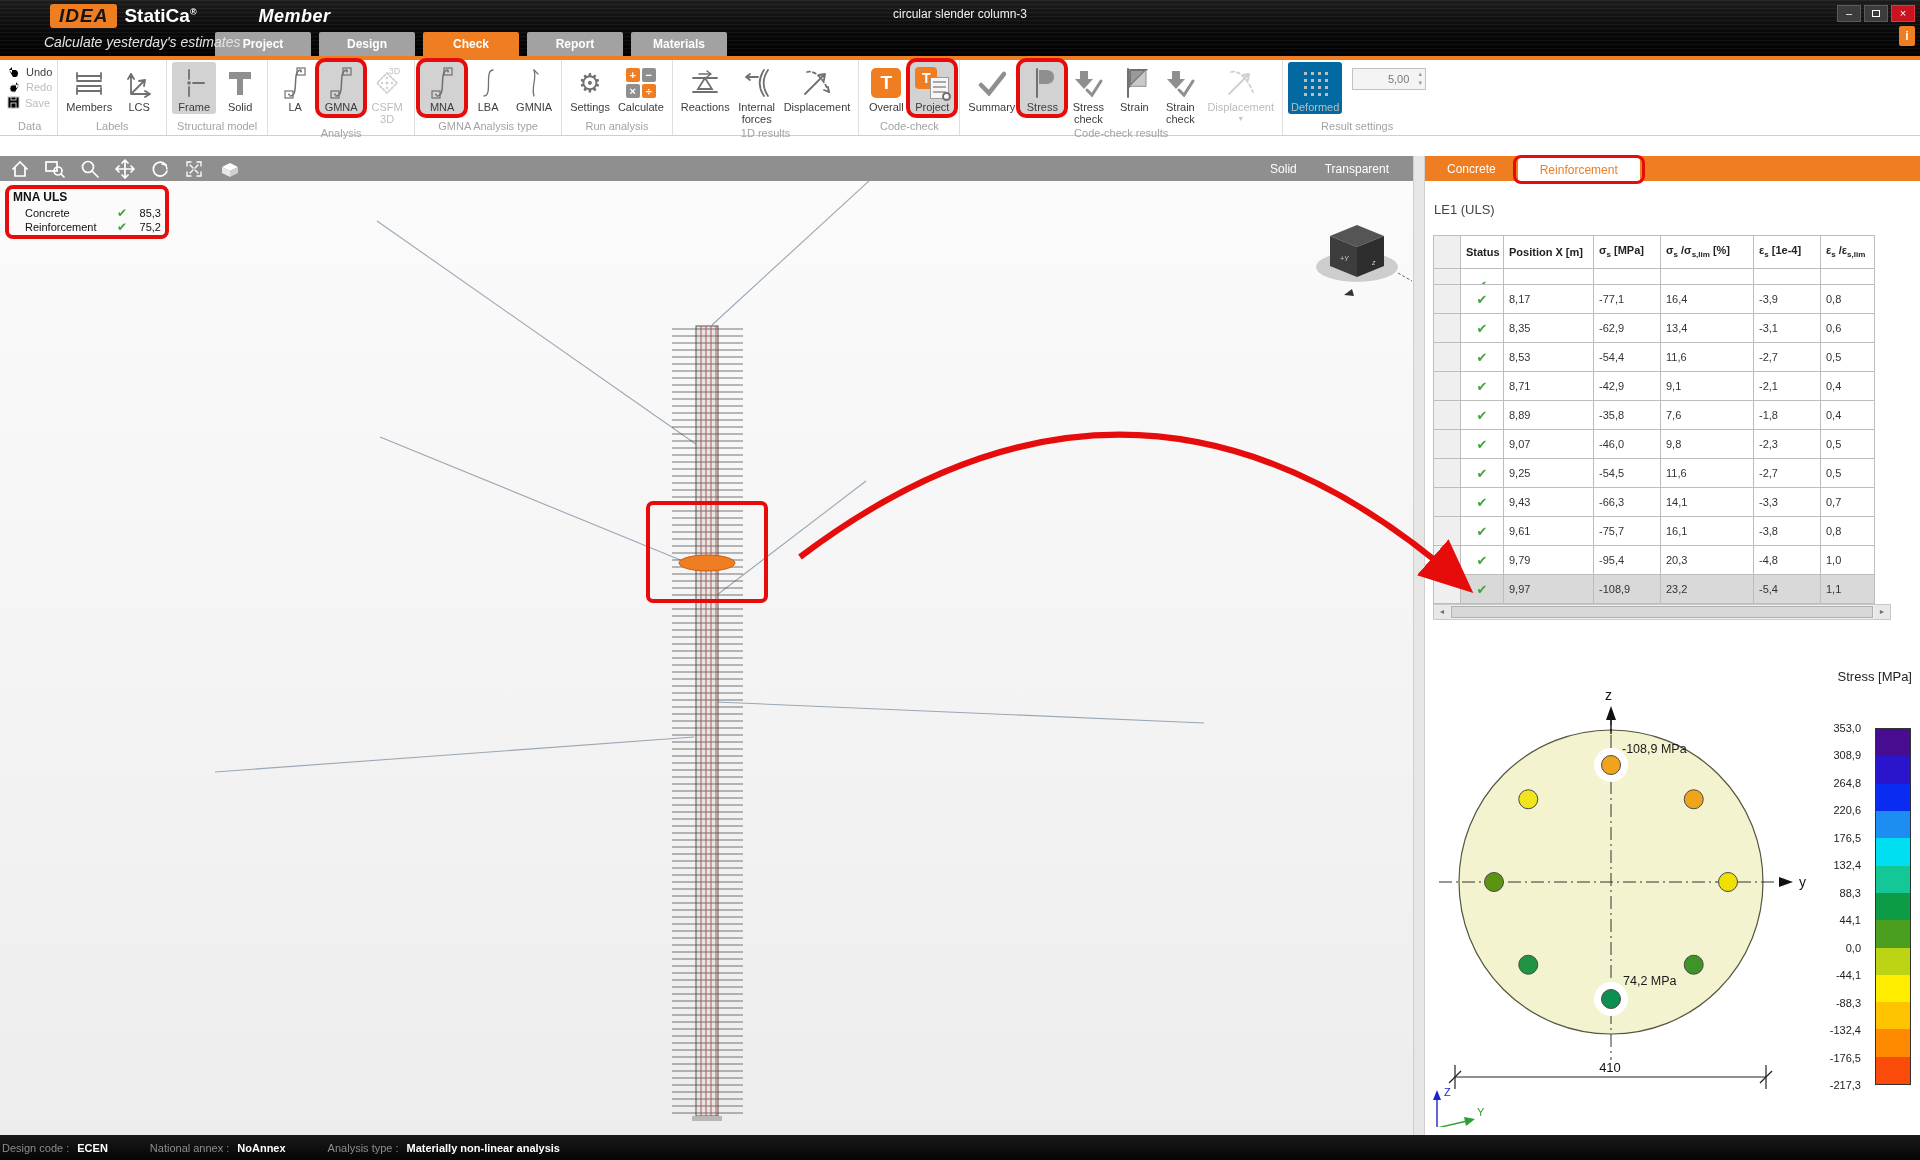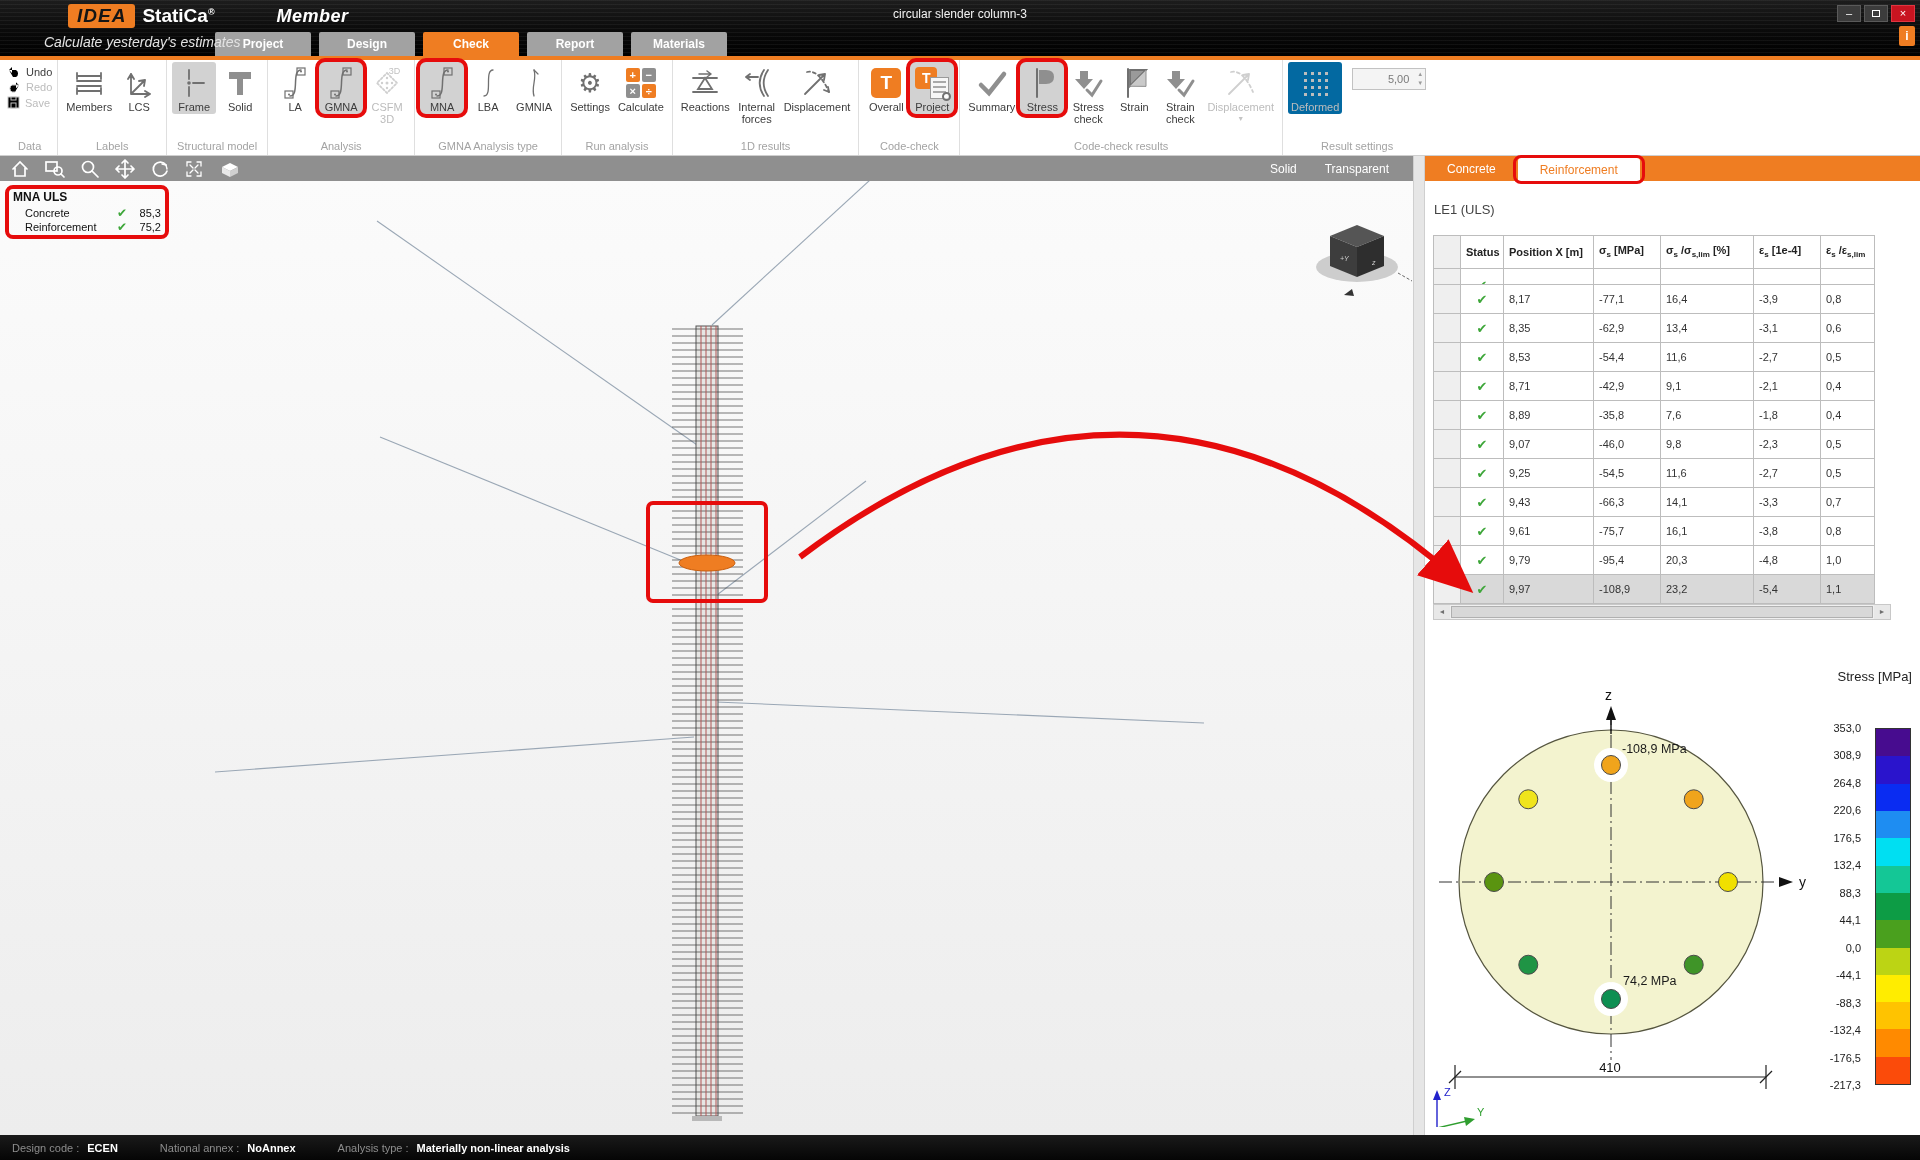--- a/index.html
+++ b/index.html
@@ -6,40 +6,40 @@
 html,body { width:1920px; height:1160px; overflow:hidden; font-family:"Liberation Sans",sans-serif; background:#fff; }
 #app { position:relative; width:1920px; height:1160px; }
 
 
 .header { position:absolute; top:0; left:0; right:0; height:56px;
   background:linear-gradient(180deg,#1d1d1d 0%,#0a0a0a 55%,#000 100%);
   background-image:repeating-linear-gradient(180deg, rgba(255,255,255,.05) 0 1px, transparent 1px 4px),
     linear-gradient(180deg,#1d1d1d 0%,#0a0a0a 55%,#000 100%); color:#fff; }
 .titlebar { position:relative; height:32px; display:flex; align-items:center; }
 .tb-center { position:absolute; left:0; right:0; top:7px; text-align:center; font-size:12px; color:#f2f2f2; }
-.logo-box { margin-left:68px; background:#ef7d22; color:#151515; font-weight:bold; font-style:italic;
+.logo-box { margin-left:50px; background:#ef7d22; color:#151515; font-weight:bold; font-style:italic;
   font-size:19px; line-height:22px; padding:1px 9px; border-radius:3px; letter-spacing:1px; }
 .brand { margin-left:7px; font-size:19px; font-weight:bold; }
 .brand sup { font-size:9px; }
 .module { margin-left:62px; font-size:18px; font-style:italic; font-weight:bold; letter-spacing:.5px; }
 .winbtns { position:absolute; right:5px; top:5px; display:flex; gap:3px; z-index:30; }
 .winbtn { width:24px; height:17px; background:#3c3c3c; border:1px solid #5a5a5a; color:#fff;
   font-size:11px; line-height:14px; text-align:center; cursor:pointer; }
 .winbtn.close { background:#c81420; border-color:#e03540; }
 .winbtn .maxsq { display:inline-block; width:8px; height:7px; border:1px solid #fff; margin-top:4px; }
 .infobtn { position:absolute; right:5px; top:26px; width:16px; height:20px; background:#ef7d22;
   color:#fff; font-weight:bold; font-size:12px; text-align:center; line-height:20px; border-radius:2px; z-index:30; }
 .tabrow { position:relative; height:24px; display:flex; gap:8px; padding-left:215px; }
 .tagline { position:absolute; left:44px; top:2px; font-style:italic; font-size:14px; color:#e3e3e3; }
 .tab { width:96px; text-align:center; font-size:12px; font-weight:bold; color:#fff;
   background:#a2a2a2; line-height:24px; border-radius:2px 2px 0 0; cursor:pointer; }
 .tab.active { background:#ef7d22; }
 
 
-.ribbon { position:absolute; top:56px; left:0; right:0; height:100px; background:#fff;
+.ribbon { position:absolute; top:56px; left:0; right:0; height:80px; background:#fff;
   border-top:4px solid #ef7d22; border-bottom:1px solid #cfcfcf; display:flex; align-items:stretch; padding:0 2px; }
 .rgroup { display:flex; flex-direction:column; border-right:1px solid #dfdfdf; padding:2px 5px 0; }
 .rbody { flex:1; display:flex; align-items:flex-start; gap:2px; }
 .rlabel { text-align:center; font-size:11px; color:#a3a3a3; padding:1px 2px 3px; white-space:nowrap; }
 .rbtn { min-width:44px; display:flex; flex-direction:column; align-items:center; font-size:11px;
   color:#3c3c3c; padding:3px 3px 1px; border-radius:3px; position:relative; text-align:center; line-height:12px; cursor:pointer; }
 .rbtn .ric { height:36px; display:flex; align-items:center; justify-content:center; }
 .rbtn.sel { background:#d2d2d2; }
 .rbtn.dis { color:#bcbcbc; cursor:default; }
 .smallcol { display:flex; flex-direction:column; gap:3px; padding-top:4px; }
@@ -140,21 +140,21 @@
 .plot-svg { position:absolute; left:0; top:526px; }
 .legend-bands { position:absolute; left:450px; top:572px; width:36px; height:357px;
   display:flex; flex-direction:column; border:1px solid #333; }
 .legend-bands div { flex:1; }
 .legend-labels { position:absolute; left:372px; top:572px; width:70px; height:357px; }
 .legend-labels span { position:absolute; right:6px; width:64px; text-align:right; font-size:11px; color:#222; }
 
 
 .statusbar { position:absolute; left:0; right:0; bottom:0; height:25px;
   background:linear-gradient(180deg,#1a1a1a,#050505);
-  display:flex; align-items:center; gap:42px; padding-left:12px; }
+  display:flex; align-items:center; gap:42px; padding-left:2px; }
 .sb-item { display:flex; gap:8px; font-size:11px; }
 .sb-label { color:#8d8d8d; }
 .sb-value { color:#fff; font-weight:bold; }
 
 .arrow-overlay { position:absolute; inset:0; pointer-events:none; z-index:25; }
 </style>
 </head>
 <body>
 
 <div id="app">

